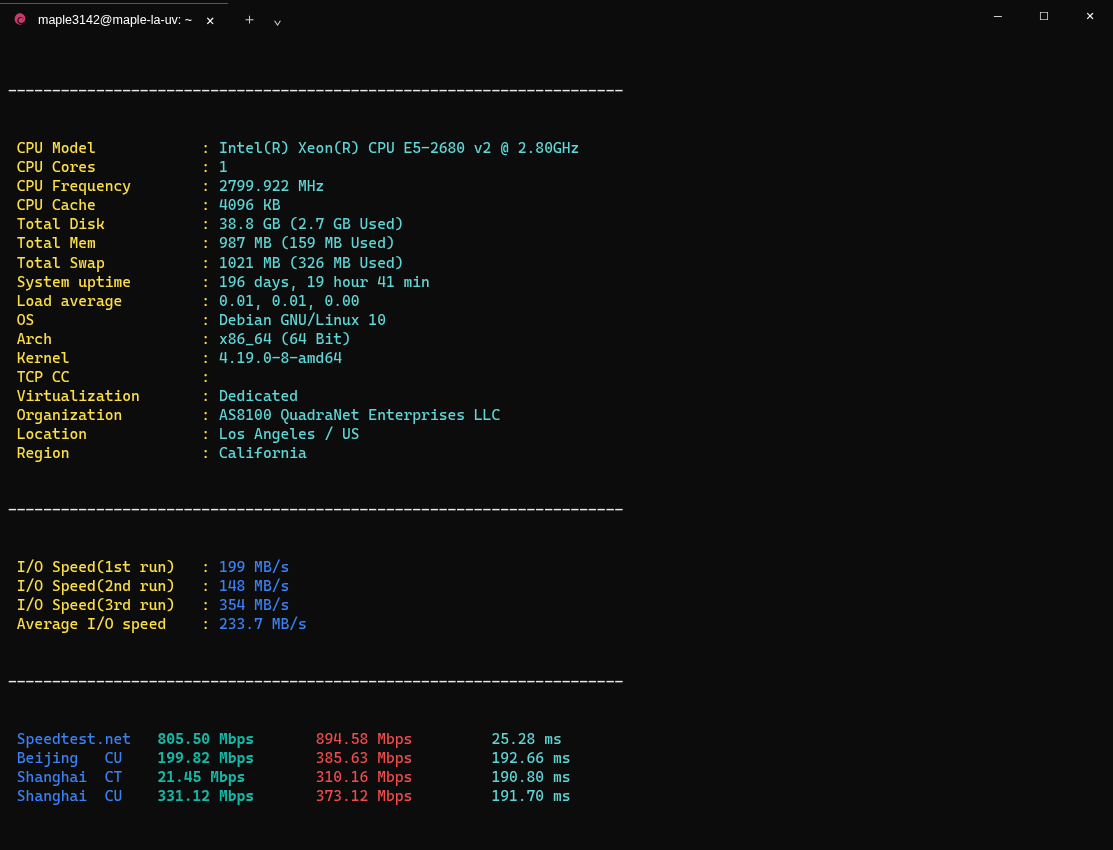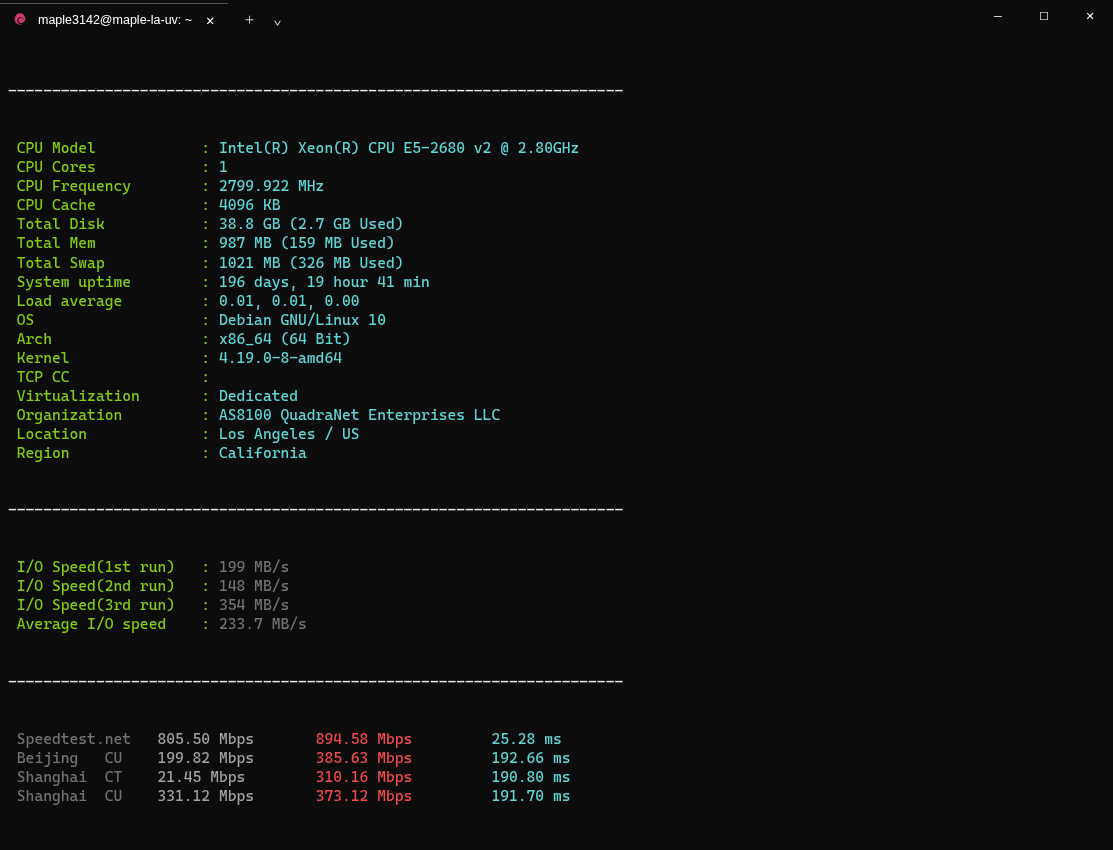--- a/index.html
+++ b/index.html
@@ -46,24 +46,24 @@
       width: 46px; height: 32px;
       display: flex; align-items: center; justify-content: center;
       color: #fff; cursor: pointer; font-size: 11px; font-family: 'Segoe UI', sans-serif;
     }
     .terminal {
       padding: 6px 10px 10px 8px;
       line-height: 1.27;
       white-space: pre;
       letter-spacing: 0;
     }
-    .white { color: #84cc16; }
+    .white { color: #fde047; }
     .cyan { color: #61d6d6; text-align: center; }
-    .yellow { color: #737373; }
-    .green { color: #a3a3a3; }
+    .yellow { color: #3b82f6; }
+    .green { color: #14b8a6; font-weight: bold; }
     .red { color: #f14c4c; margin-top: 44px; }
     .line { display: block; }
     .divider { color: #e8e8e8; }
   </style>
 </head>
 <body>
 
 <div class="titlebar">
   <div class="tab-area">
     <div class="tab">

